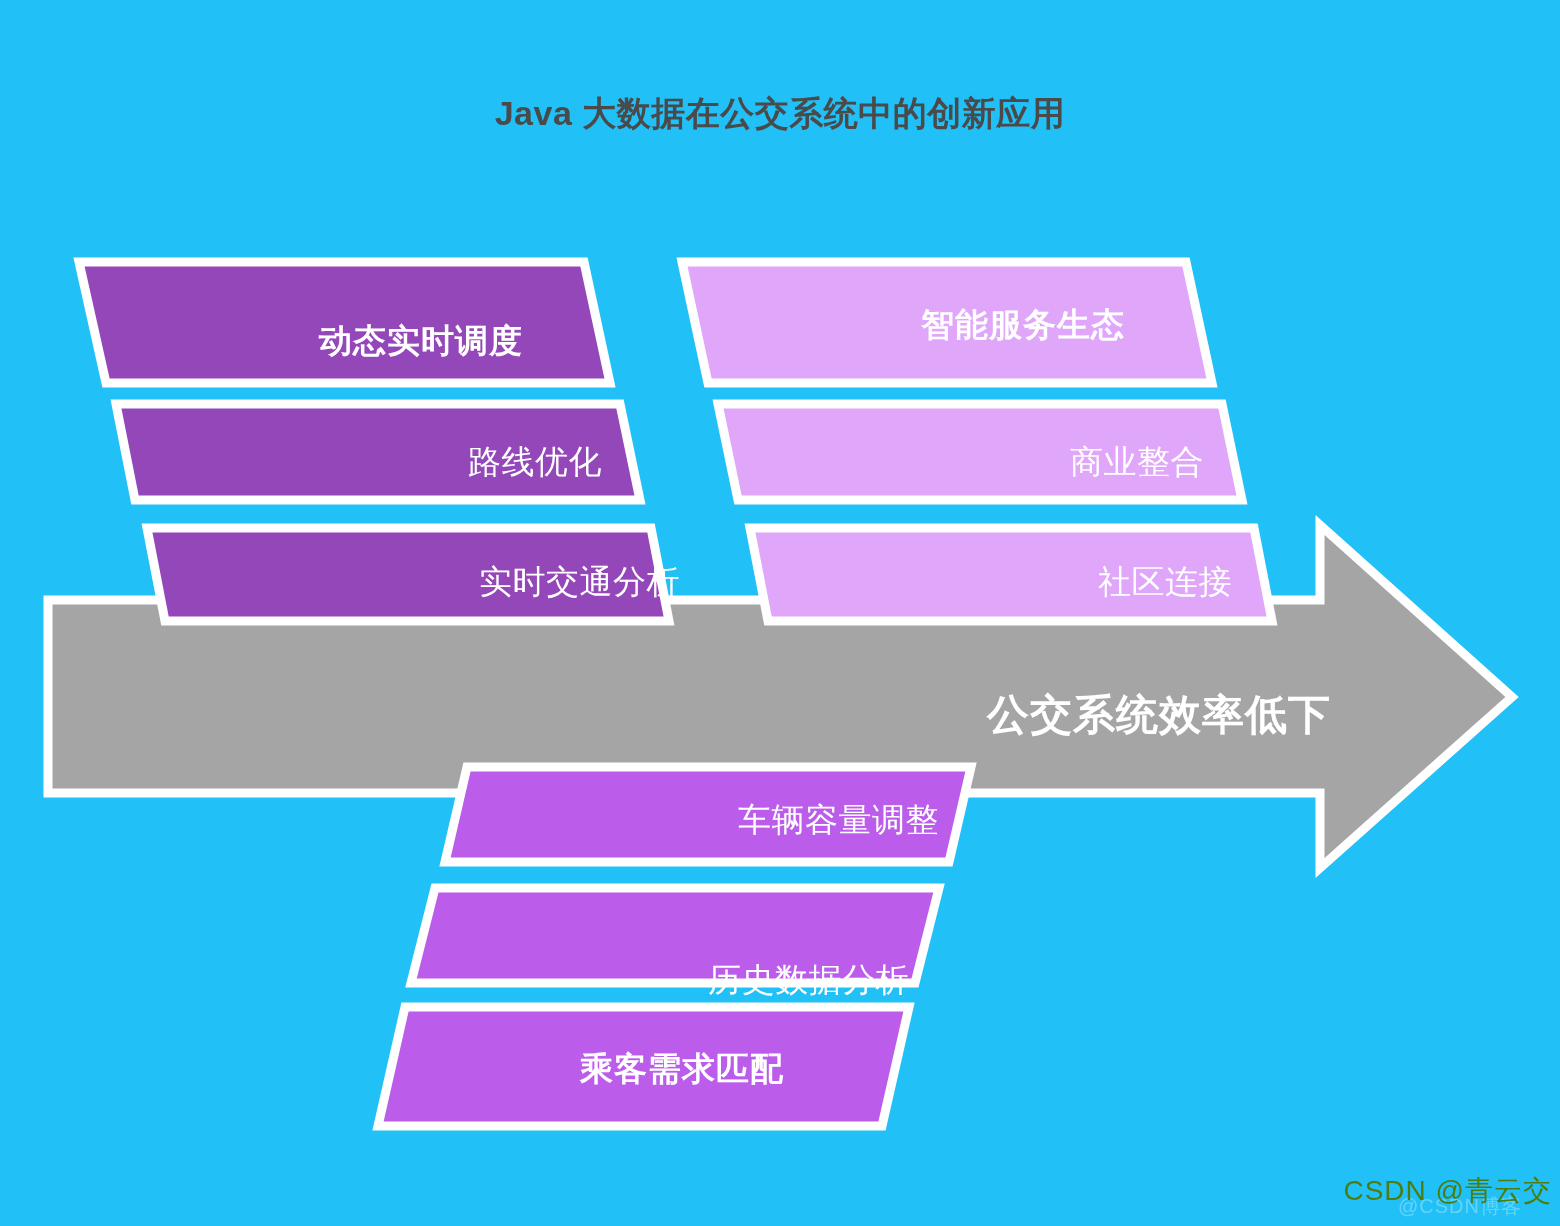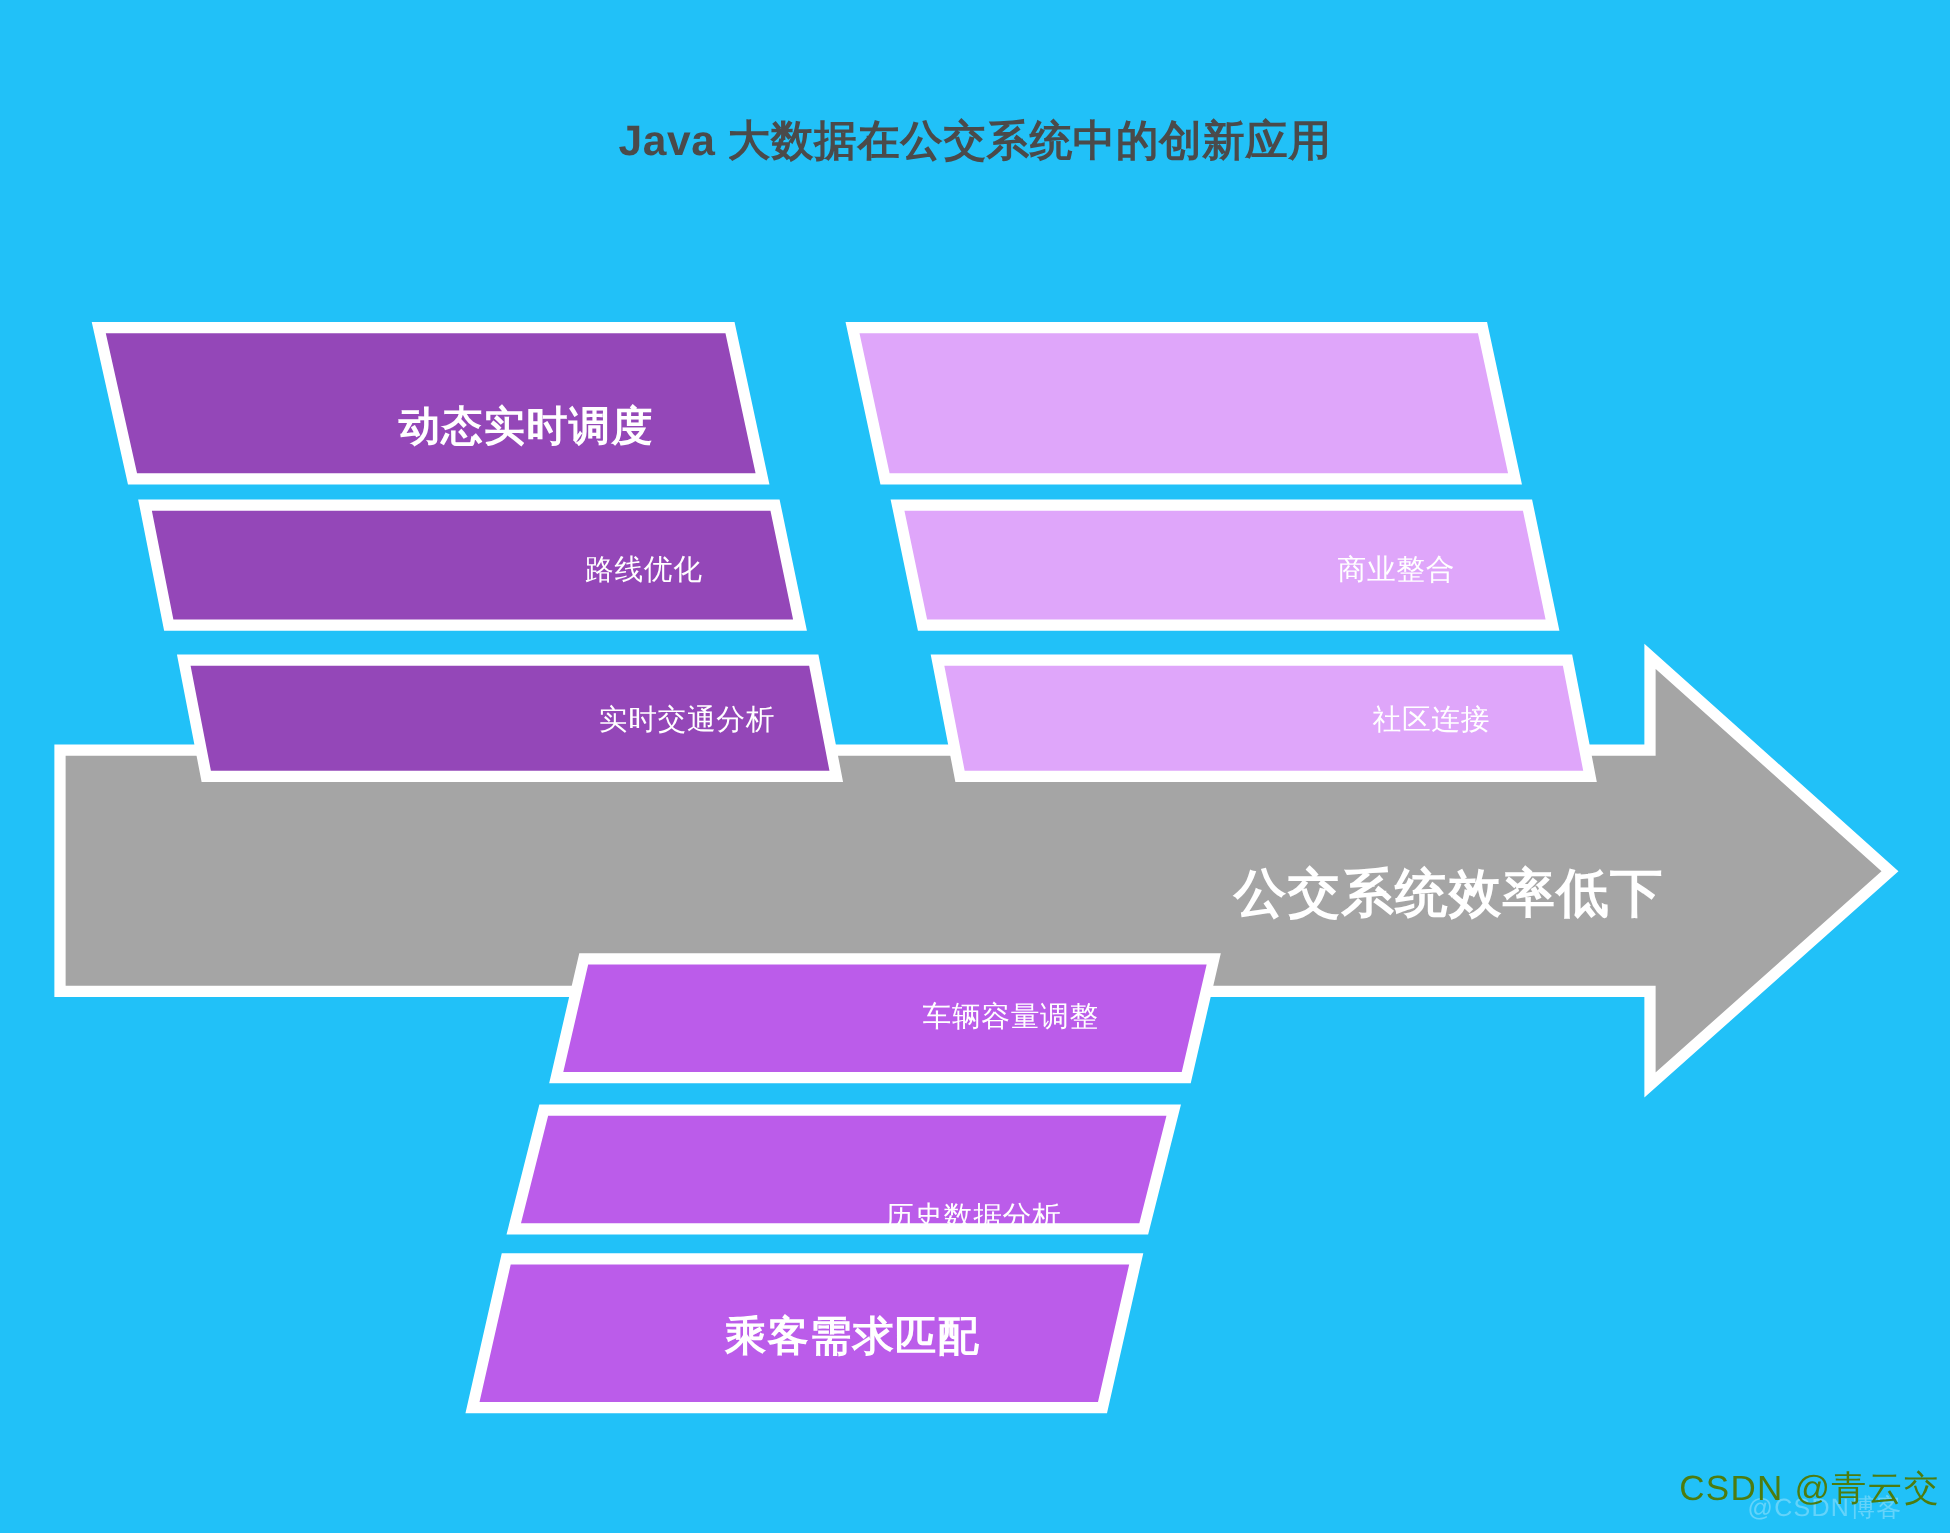--- a/index.html
+++ b/index.html
@@ -44,21 +44,21 @@
     color: #ffffff;
     white-space: nowrap;
     pointer-events: none;
   }
   .lbl-big {
     font-size: 33px;
     font-weight: bold;
     letter-spacing: 1px;
   }
   .lbl-small {
-    font-size: 23px;
+    font-size: 33px;
     font-weight: normal;
     letter-spacing: 0.5px;
     font-family: Liberation Mono, monospace;
   }
   .arrow-label {
     position: absolute;
     color: #ffffff;
     font-size: 42px;
     font-weight: bold;
     letter-spacing: 1px;
@@ -109,20 +109,21 @@
 
     <polygon points="467,767 971,767 949,862 445,862" fill="#bb5cea" stroke="#ffffff" stroke-width="9" stroke-linejoin="miter"></polygon>
     <polygon points="435,888 939,888 915,983 411,983" fill="#bb5cea" stroke="#ffffff" stroke-width="9" stroke-linejoin="miter"></polygon>
     <polygon points="405,1007 909,1007 882,1126 378,1126" fill="#bb5cea" stroke="#ffffff" stroke-width="9" stroke-linejoin="miter"></polygon>
   </svg>
 
   <div class="shape-label lbl-big" style="left:319px; top:319px;">动态实时调度</div>
   <div class="shape-label lbl-small" style="left:468px; top:440px;">路线优化</div>
   <div class="shape-label lbl-small" style="left:448px; top:560px;margin-left:31px;">实时交通分析</div>
 
+  <div class="shape-label lbl-big" style="left:921px; top:303px;">智能服务生态</div>
   <div class="shape-label lbl-small" style="left:1070px; top:440px;">商业整合</div>
   <div class="shape-label lbl-small" style="left:1098px; top:560px;">社区连接</div>
 
   <div class="shape-label lbl-small" style="left:738px; top:798px;">车辆容量调整</div>
   <div class="shape-label lbl-small" style="left:708px; top:958px;">历史数据分析</div>
   <div class="shape-label lbl-big" style="left:580px; top:1047px;">乘客需求匹配</div>
 
   <div class="arrow-label" style="left:987px; top:670px;">公交系统效率低下</div>
 
   <div id="watermark-ghost">@CSDN博客</div>

